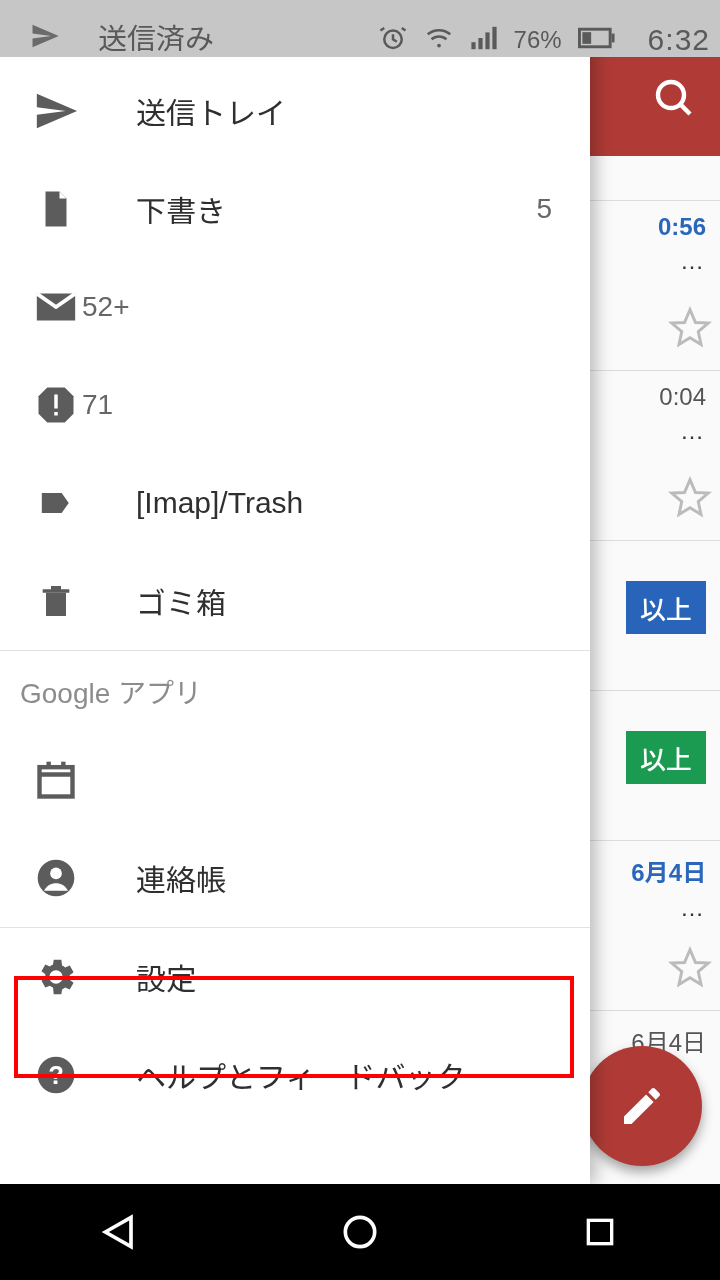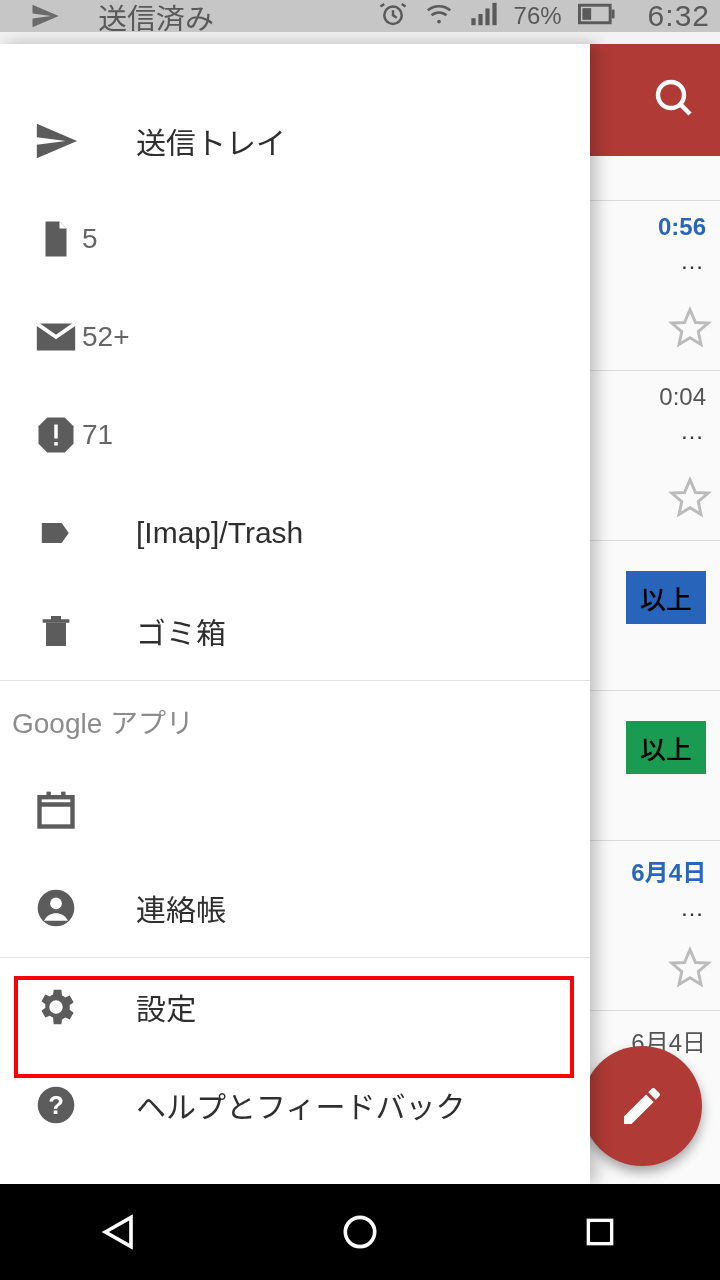--- a/index.html
+++ b/index.html
@@ -1,50 +1,50 @@
 <!DOCTYPE html>
 <html><head>
 <meta charset="utf-8">
 <style>
   * { box-sizing: border-box; margin: 0; padding: 0; font-family: "Helvetica Neue", Arial, "Hiragino Sans", "Noto Sans JP", sans-serif; }
   html, body { width: 720px; height: 1280px; overflow: hidden; background: #fff; }
   .screen { position: relative; width: 720px; height: 1280px; background: #f3f3f3; }
 
   
-  .status-bar { position: absolute; top: 0; left: 0; right: 0; height: 32px; background: #c6c6c6; display: flex; align-items: center; justify-content: space-between; padding: 0 10px 0 20px; color: #595959; }
+  .status-bar { position: absolute; top: 0; left: 0; right: 0; height: 57px; background: #c6c6c6; display: flex; align-items: flex-end; justify-content: space-between; padding: 0 10px 0 20px; color: #595959; }
   .status-left { display: flex; align-items: center; gap: 28px; }
   .status-left .send-glyph { width: 50px; height: 30px; }
   .status-left .title { font-size: 29px; color: #595959; font-weight: 400; }
   .status-right { display: flex; align-items: center; gap: 16px; color: #5a5a5a; }
   .status-right .time { font-size: 30px; font-weight: 400; letter-spacing: 1px; margin-left: 16px; }
   .status-right .pct { font-size: 24px; }
 
   
   .app-bg { position: absolute; top: 44px; left: 0; right: 0; bottom: 96px; background: #fafafa; }
   .app-bg .appbar { height: 112px; background: #b03b36; display: flex; align-items: center; justify-content: flex-end; padding-right: 22px; }
   .search-ico svg { width: 48px; height: 48px; }
   .bg-rows { position: absolute; top: 156px; left: 0; right: 0; bottom: 0; }
   .bg-row { height: 170px; border-top: 1px solid #ddd; position: relative; padding: 12px 14px 0 0; text-align: right; }
   .bg-row .time-lbl { font-size: 24px; font-weight: 700; }
   .bg-row .time-lbl.blue { color: #2a67bb; }
   .bg-row .time-lbl.black { color: #555; font-weight: 400; }
   .bg-row .dots { color: #333; font-size: 24px; letter-spacing: 2px; margin-top: 6px; }
   .bg-row .star { position: absolute; right: 8px; bottom: 20px; }
-  .bg-row .badge { display: inline-block; padding: 8px 14px; font-size: 26px; font-weight: 500; color: #000000; margin-top: 18px; }
+  .bg-row .badge { display: inline-block; padding: 8px 14px; font-size: 26px; font-weight: 500; color: #ffffff; margin-top: 28px; }
   .bg-row .badge.blue { background: #2764ba; }
   .bg-row .badge.green { background: #1b9a51; }
   .fab { position: absolute; right: 18px; bottom: 18px; width: 120px; height: 120px; border-radius: 60px; background: #b03b36; display:flex; align-items:center; justify-content:center; box-shadow: 0 6px 12px rgba(0,0,0,.35); }
 
   
-  .drawer { position: absolute; top: 44px; left: 0; width: 590px; bottom: 96px; background: #fff; box-shadow: 6px 0 16px rgba(0,0,0,.25); display: flex; flex-direction: column; padding-top: 18px; justify-content: center; }
+  .drawer { position: absolute; top: 44px; left: 0; width: 590px; bottom: 96px; background: #fff; box-shadow: 6px 0 16px rgba(0,0,0,.25); display: flex; flex-direction: column; padding-top: 18px; }
   .item { display: flex; align-items: center; height: 98px; padding: 0 30px 0 30px; color: #424242; }
   .item .ico { width: 52px; height: 52px; flex: 0 0 52px; display:flex; align-items:center; justify-content:center; }
   .item .label { font-size: 30px; color: #2f2f2f; margin-left: 54px; flex: 1 1 auto; }
   .item .count { font-size: 28px; color: #666; padding-right: 8px; }
-  .section-header { height: 80px; display:flex; align-items:center; padding-left: 12px; color: #8c8c8c; font-size: 28px; }
+  .section-header { height: 80px; display:flex; align-items:center; padding-left: 20px; color: #8c8c8c; font-size: 28px; }
   .divider { height: 1px; background: #e2e2e2; margin: 0; }
   .highlight-box { position: absolute; border: 4px solid #ff0000; pointer-events: none; }
 
   
   .navbar { position: absolute; left: 0; right: 0; bottom: 0; height: 96px; background: #000; display: flex; align-items: center; justify-content: space-around; }
   .navbtn { width: 52px; height: 52px; display:flex; align-items:center; justify-content:center; }
 
   
   .ico svg, .navbtn svg, .star svg, .fab svg { display:block; }
 </style>
@@ -119,20 +119,21 @@
       <span class="count"></span>
     </div>
 
     <div class="item">
       <span class="ico">
         <svg viewBox="0 0 24 24" width="42" height="42" fill="#5c5c5c">
             <path d="M6 2h8l4 4v16H6z"></path>
             <path d="M14 2v4h4" fill="#fff"></path>
           </svg>
       </span>
+      <span class="label">下書き</span>
       <span class="count">5</span>
     </div>
 
     <div class="item">
       <span class="ico">
         <svg viewBox="0 0 24 24" width="46" height="46" fill="#5c5c5c">
             <path d="M2 5h20v14H2z"></path>
             <path d="M2 5l10 7L22 5" fill="none" stroke="#fff" stroke-width="2"></path>
           </svg>
       </span>

